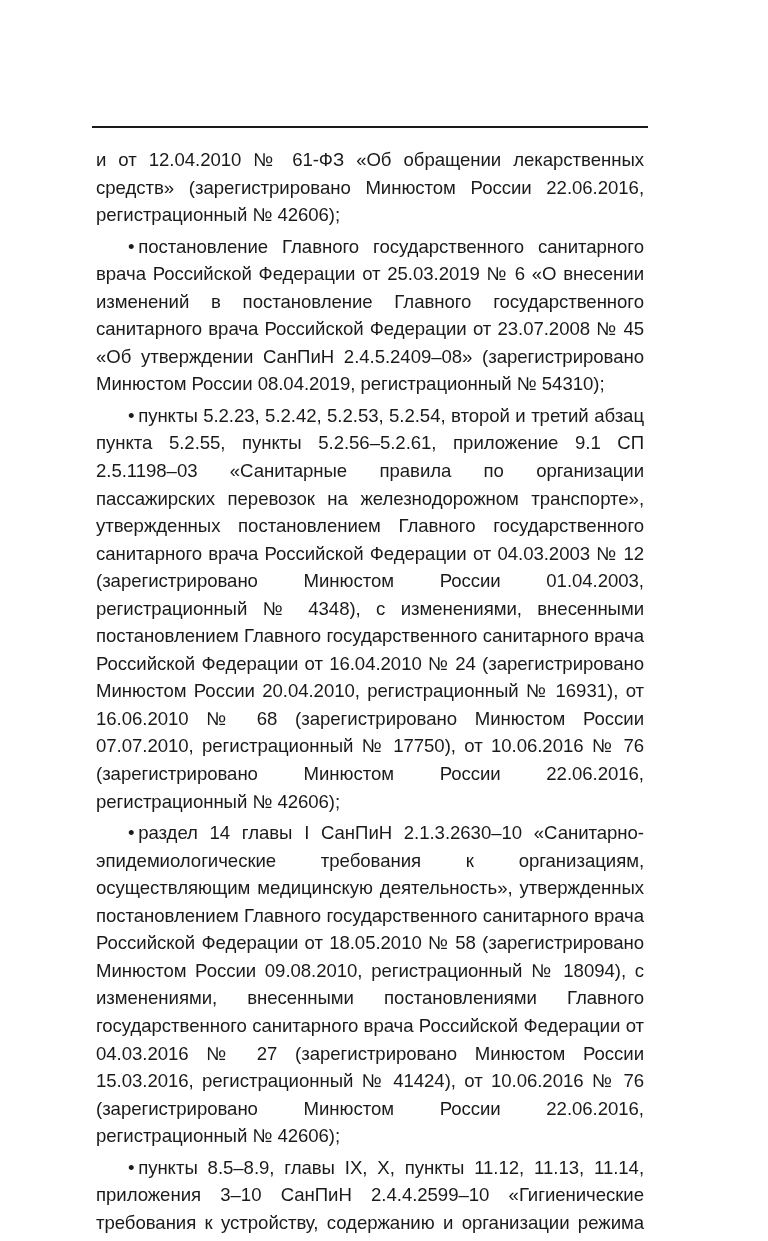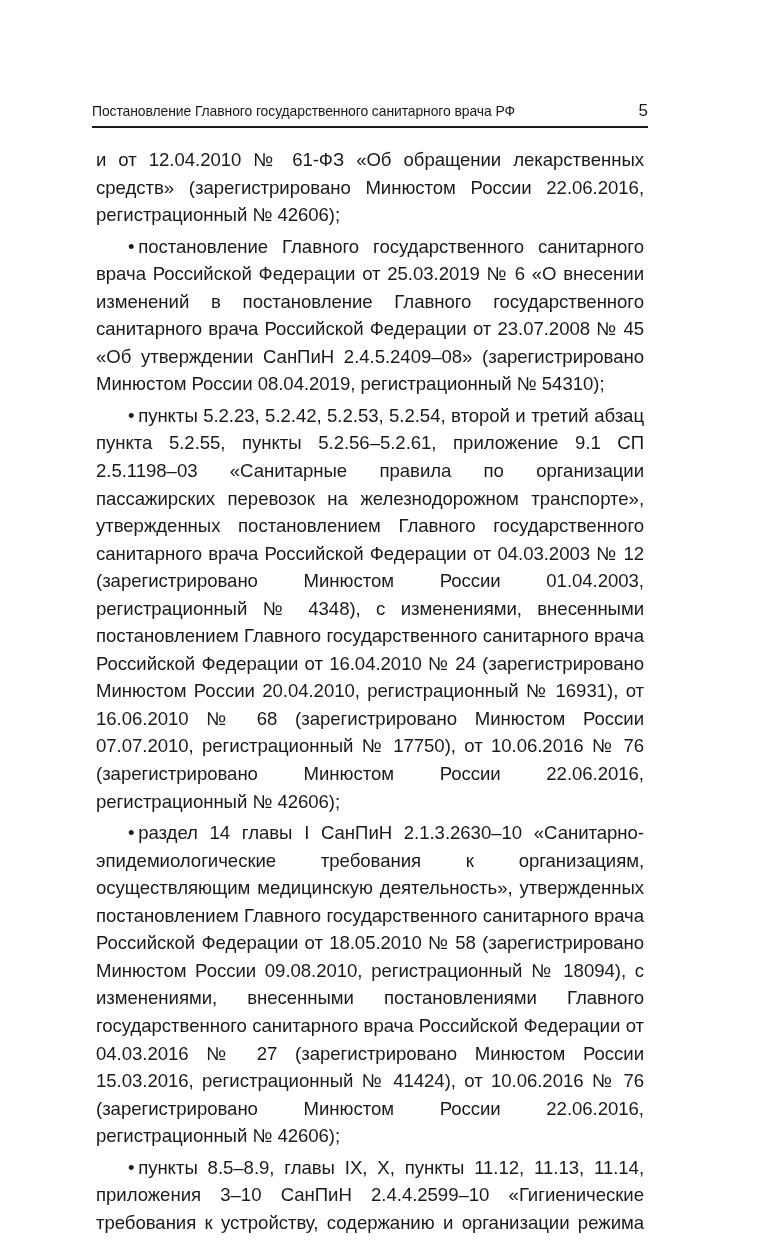--- a/index.html
+++ b/index.html
@@ -87,24 +87,20 @@
 
   .para.bullet::before {
     content: "\2022\2009";
   }
 </style>
 </head>
 <body>
 
 <div class="page">
 
-  <div class="running-head">
-    <span class="running-head-title">Постановление Главного государственного санитарного врача РФ</span>
-    <span class="running-head-folio">5</span>
-  </div>
 
   <div class="head-rule"></div>
 
   <div class="textblock">
 
     <p class="para cont">и от 12.04.2010 № 61-ФЗ «Об обращении лекарственных средств» (зарегистрировано Минюстом России 22.06.2016, регистрационный № 42606);</p>
 
     <p class="para bullet">постановление Главного государственного санитарного врача Российской Федерации от 25.03.2019 № 6 «О внесении изменений в постановление Главного государственного санитарного врача Российской Федерации от 23.07.2008 № 45 «Об утверждении СанПиН 2.4.5.2409–08» (зарегистрировано Минюстом России 08.04.2019, регистрационный № 54310);</p>
 
     <p class="para bullet">пункты 5.2.23, 5.2.42, 5.2.53, 5.2.54, второй и третий абзац пункта 5.2.55, пункты 5.2.56–5.2.61, приложение 9.1 СП 2.5.1198–03 «Санитарные правила по организации пассажирских перевозок на железнодорожном транспорте», утвержденных постановлением Главного государственного санитарного врача Российской Федерации от 04.03.2003 № 12 (зарегистрировано Минюстом России 01.04.2003, регистрационный № 4348), с изменениями, внесенными постановлением Главного государственного санитарного врача Российской Федерации от 16.04.2010 № 24 (зарегистрировано Минюстом России 20.04.2010, регистрационный № 16931), от 16.06.2010 № 68 (зарегистрировано Минюстом России 07.07.2010, регистрационный № 17750), от 10.06.2016 № 76 (зарегистрировано Минюстом России 22.06.2016, регистрационный № 42606);</p>

